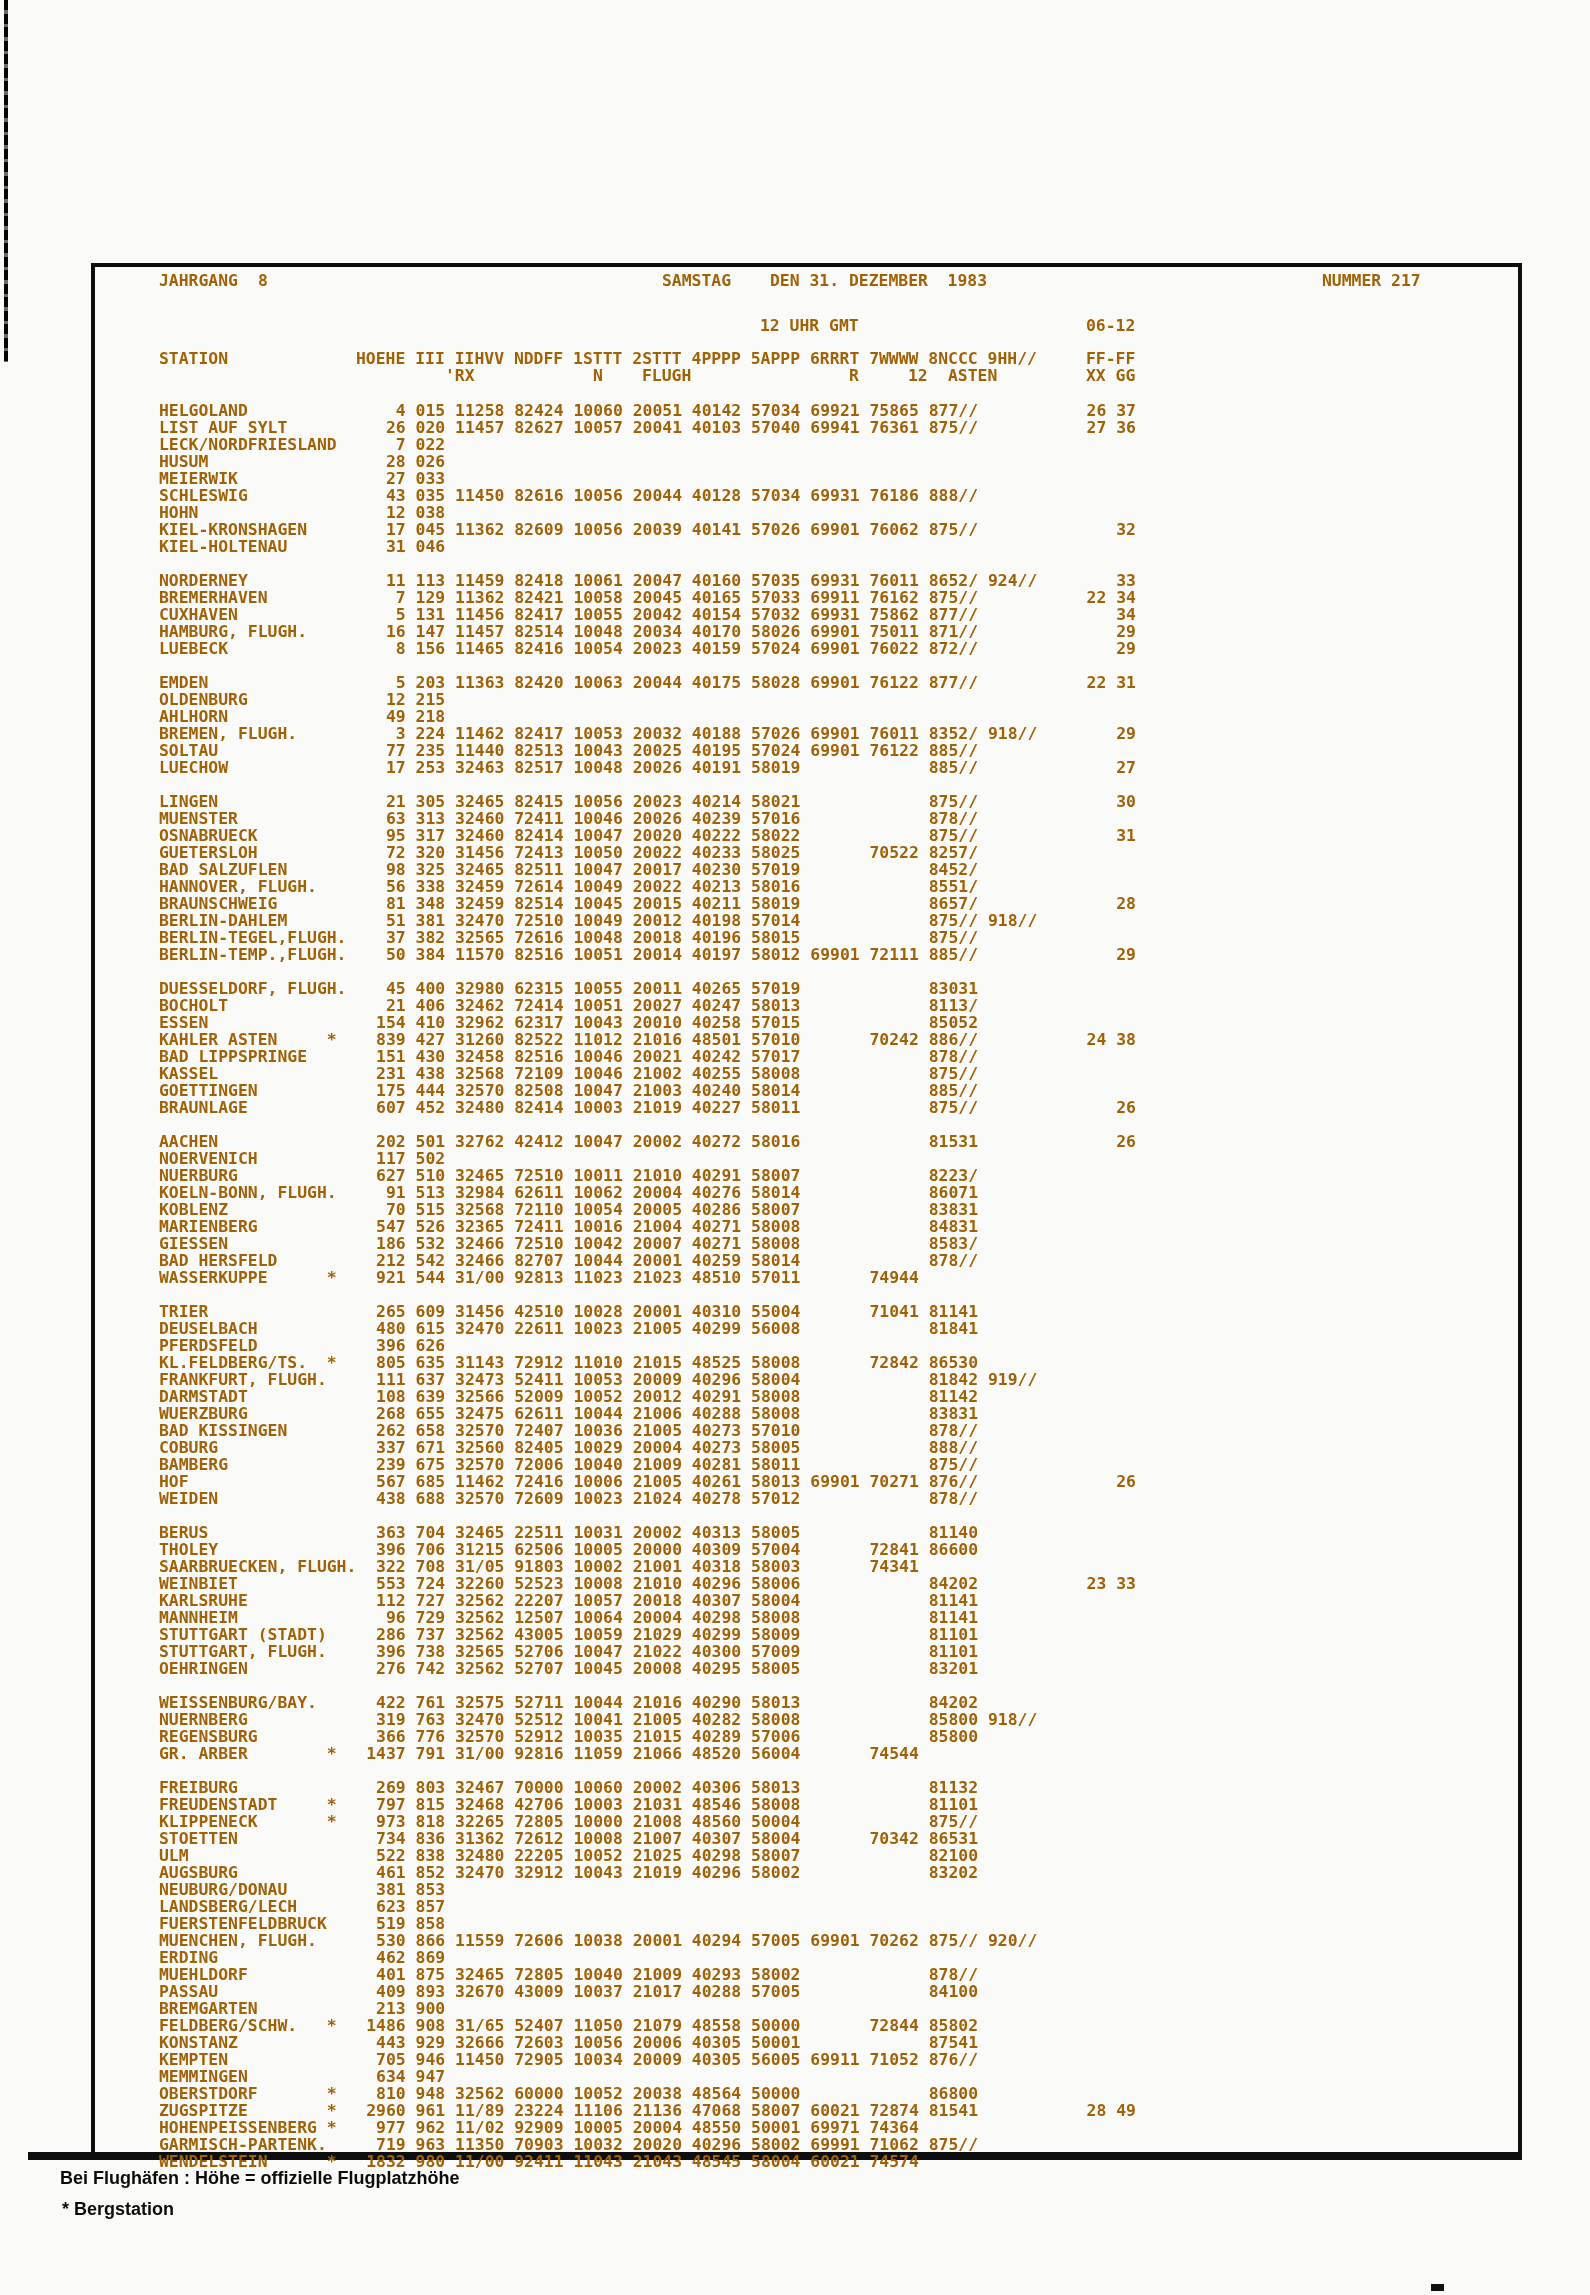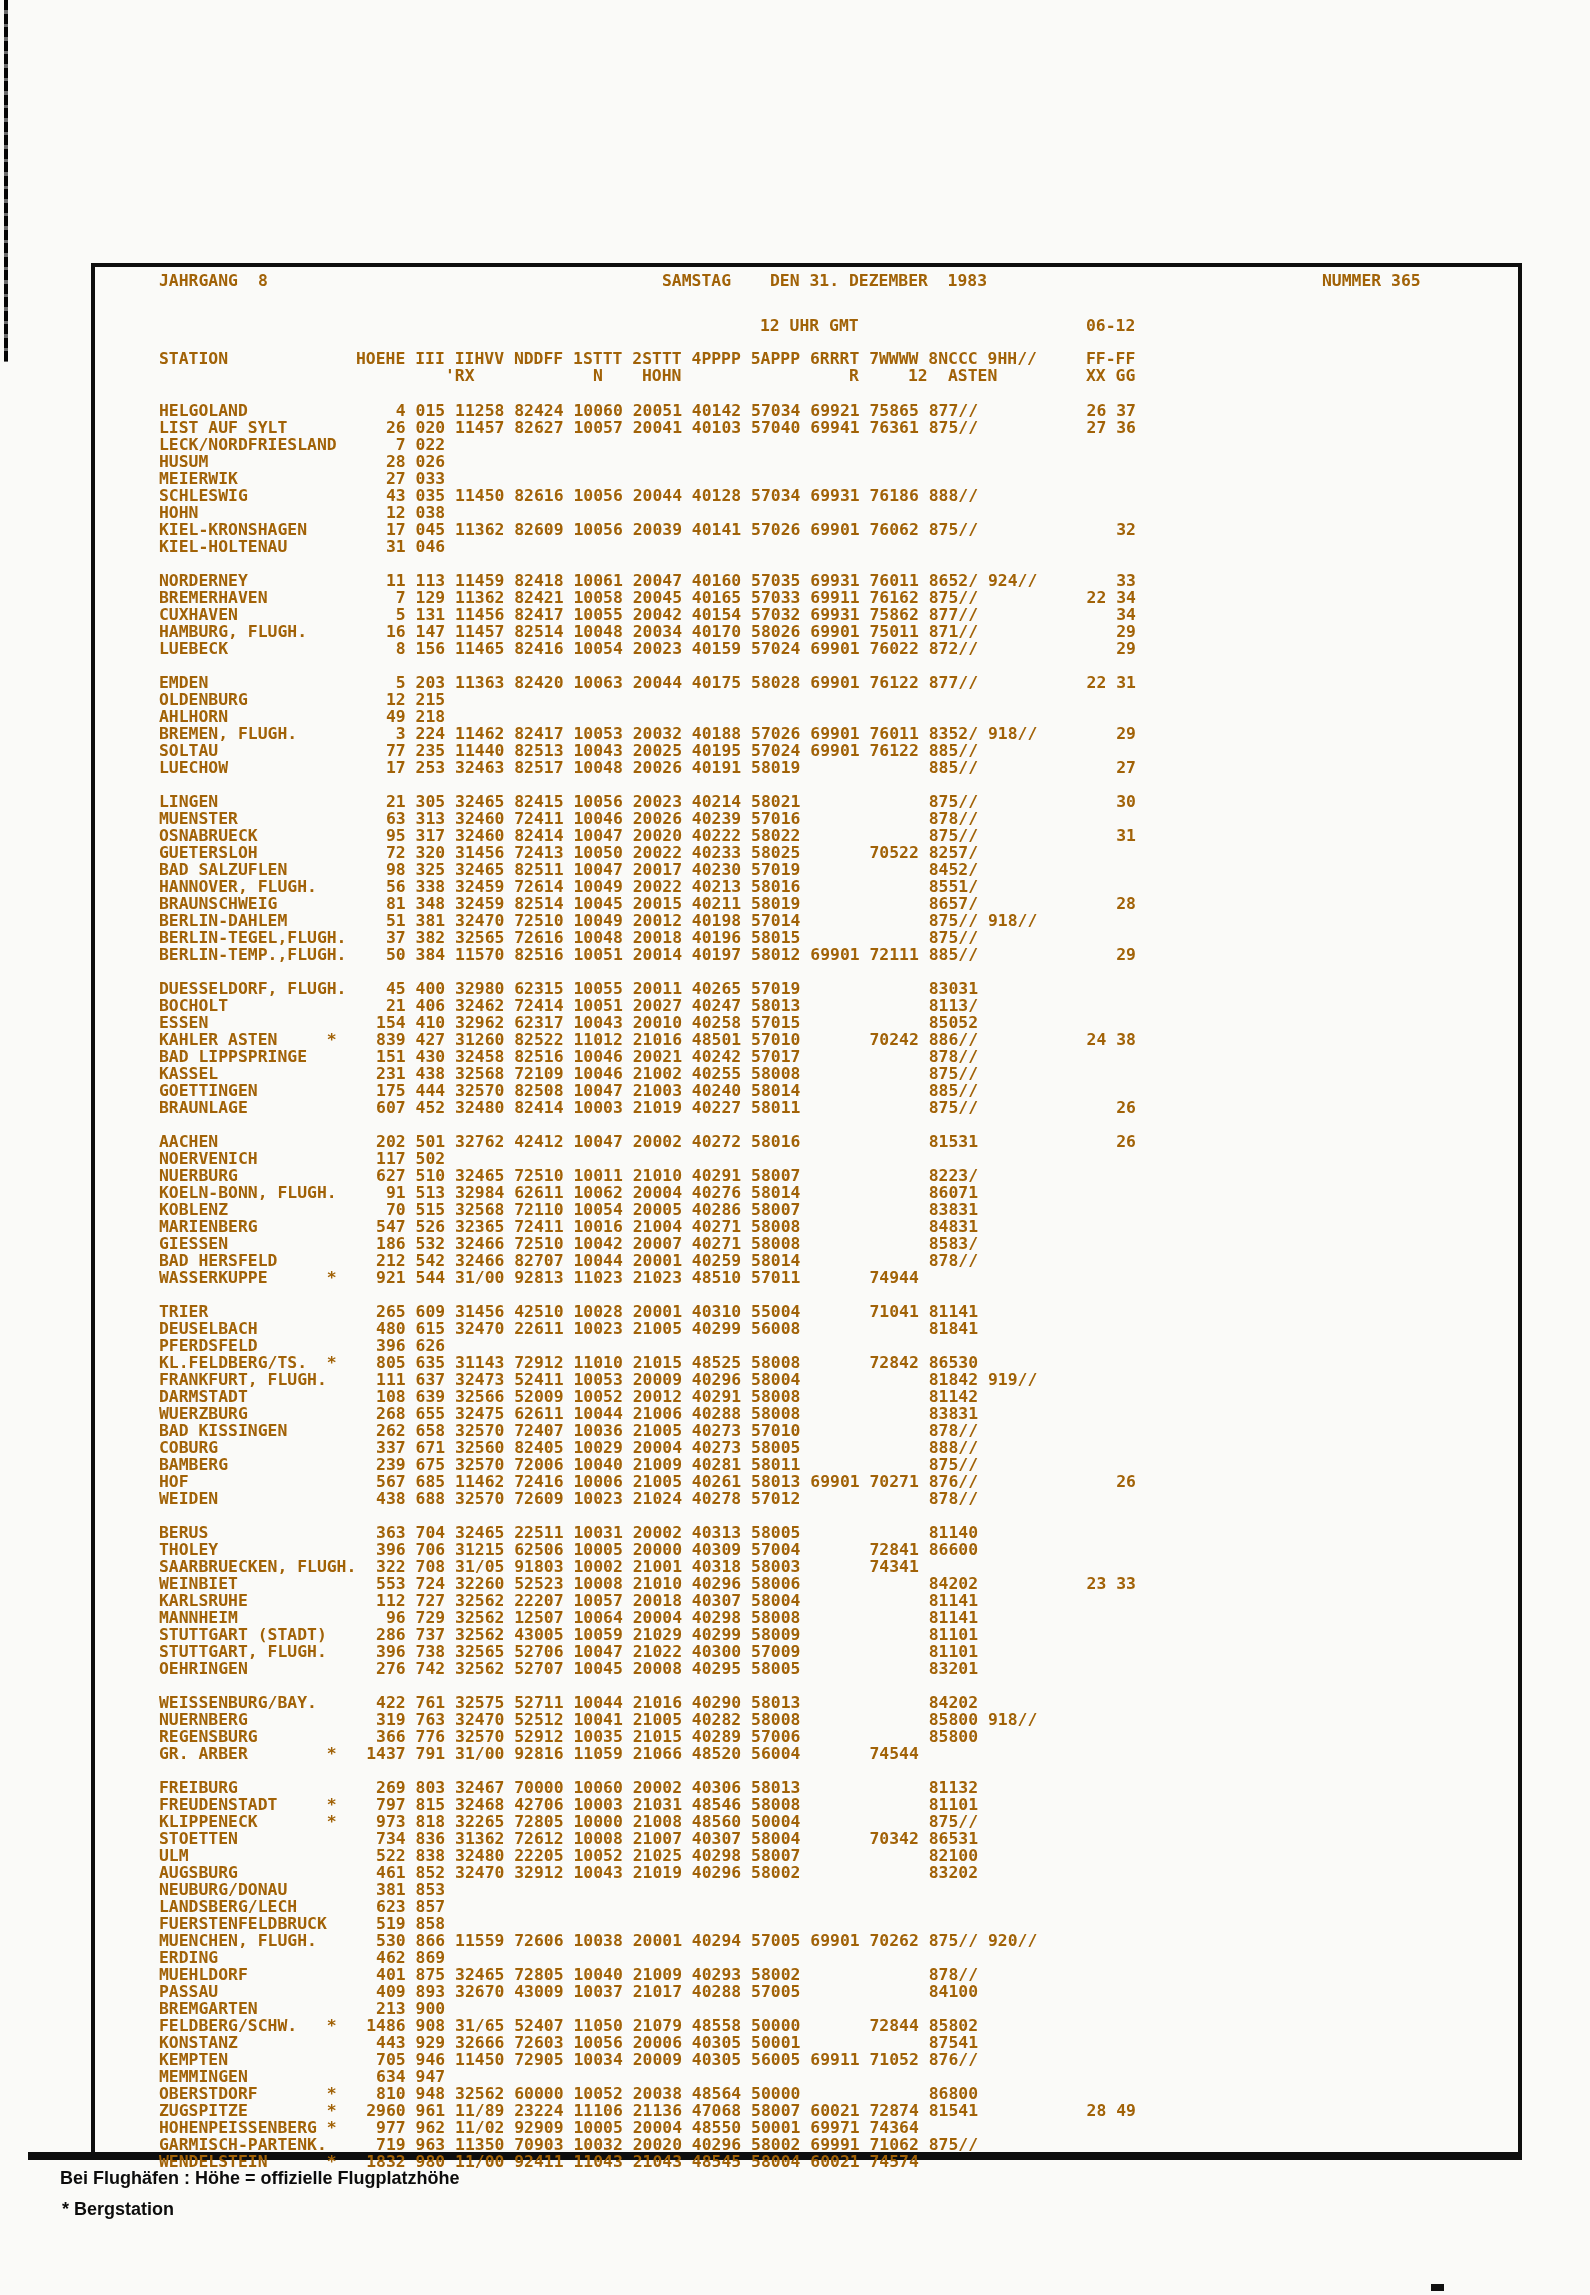--- a/index.html
+++ b/index.html
@@ -55,22 +55,22 @@
   #footer-note-2{left:62px;top:2199px;}
 </style>
 </head>
 <body>
 
 <div class="scan-bar"></div>
 <div class="sheet"></div>
 <div class="bottom-rule"></div>
 <div class="corner-mark"></div>
 
-<div id="masthead-line" class="hline mono" style="top:272px"><span style="left: 0px;">JAHRGANG</span><span style="left: 99px;">8</span><span style="left: 503px;">SAMSTAG</span><span style="left: 611px;">DEN 31. DEZEMBER  1983</span><span style="left: 1163px;">NUMMER 365</span></div>
+<div id="masthead-line" class="hline mono" style="top:272px"><span style="left: 0px;">JAHRGANG</span><span style="left: 99px;">8</span><span style="left: 503px;">SAMSTAG</span><span style="left: 611px;">DEN 31. DEZEMBER  1983</span><span style="left: 1163px;">NUMMER 217</span></div>
 <div id="time-line" class="hline mono" style="top:317px"><span style="left: 601px;">12 UHR GMT</span><span style="left: 927px;">06-12</span></div>
 <div id="column-header-line" class="hline mono" style="top:350px"><span style="left: 0px;">STATION</span><span style="left: 197px;">HOEHE III IIHVV NDDFF 1STTT 2STTT 4PPPP 5APPP 6RRRT 7WWWW 8NCCC 9HH//</span><span style="left: 927px;">FF-FF</span></div>
-<div id="column-subheader-line" class="hline mono" style="top:367px"><span style="left: 286px;">'RX</span><span style="left: 434px;">N</span><span style="left: 483px;">HOHN</span><span style="left: 690px;">R</span><span style="left: 749px;">12</span><span style="left: 789px;">ASTEN</span><span style="left: 927px;">XX GG</span></div>
+<div id="column-subheader-line" class="hline mono" style="top:367px"><span style="left: 286px;">'RX</span><span style="left: 434px;">N</span><span style="left: 483px;">FLUGH</span><span style="left: 690px;">R</span><span style="left: 749px;">12</span><span style="left: 789px;">ASTEN</span><span style="left: 927px;">XX GG</span></div>
 
 <div class="body-lines mono"><div class="ln">HELGOLAND               4 015 11258 82424 10060 20051 40142 57034 69921 75865 877//           26 37</div><div class="ln">LIST AUF SYLT          26 020 11457 82627 10057 20041 40103 57040 69941 76361 875//           27 36</div><div class="ln">LECK/NORDFRIESLAND      7 022</div><div class="ln">HUSUM                  28 026</div><div class="ln">MEIERWIK               27 033</div><div class="ln">SCHLESWIG              43 035 11450 82616 10056 20044 40128 57034 69931 76186 888//</div><div class="ln">HOHN                   12 038</div><div class="ln">KIEL-KRONSHAGEN        17 045 11362 82609 10056 20039 40141 57026 69901 76062 875//              32</div><div class="ln">KIEL-HOLTENAU          31 046</div><div class="ln">&nbsp;</div><div class="ln">NORDERNEY              11 113 11459 82418 10061 20047 40160 57035 69931 76011 8652/ 924//        33</div><div class="ln">BREMERHAVEN             7 129 11362 82421 10058 20045 40165 57033 69911 76162 875//           22 34</div><div class="ln">CUXHAVEN                5 131 11456 82417 10055 20042 40154 57032 69931 75862 877//              34</div><div class="ln">HAMBURG, FLUGH.        16 147 11457 82514 10048 20034 40170 58026 69901 75011 871//              29</div><div class="ln">LUEBECK                 8 156 11465 82416 10054 20023 40159 57024 69901 76022 872//              29</div><div class="ln">&nbsp;</div><div class="ln">EMDEN                   5 203 11363 82420 10063 20044 40175 58028 69901 76122 877//           22 31</div><div class="ln">OLDENBURG              12 215</div><div class="ln">AHLHORN                49 218</div><div class="ln">BREMEN, FLUGH.          3 224 11462 82417 10053 20032 40188 57026 69901 76011 8352/ 918//        29</div><div class="ln">SOLTAU                 77 235 11440 82513 10043 20025 40195 57024 69901 76122 885//</div><div class="ln">LUECHOW                17 253 32463 82517 10048 20026 40191 58019             885//              27</div><div class="ln">&nbsp;</div><div class="ln">LINGEN                 21 305 32465 82415 10056 20023 40214 58021             875//              30</div><div class="ln">MUENSTER               63 313 32460 72411 10046 20026 40239 57016             878//</div><div class="ln">OSNABRUECK             95 317 32460 82414 10047 20020 40222 58022             875//              31</div><div class="ln">GUETERSLOH             72 320 31456 72413 10050 20022 40233 58025       70522 8257/</div><div class="ln">BAD SALZUFLEN          98 325 32465 82511 10047 20017 40230 57019             8452/</div><div class="ln">HANNOVER, FLUGH.       56 338 32459 72614 10049 20022 40213 58016             8551/</div><div class="ln">BRAUNSCHWEIG           81 348 32459 82514 10045 20015 40211 58019             8657/              28</div><div class="ln">BERLIN-DAHLEM          51 381 32470 72510 10049 20012 40198 57014             875// 918//</div><div class="ln">BERLIN-TEGEL,FLUGH.    37 382 32565 72616 10048 20018 40196 58015             875//</div><div class="ln">BERLIN-TEMP.,FLUGH.    50 384 11570 82516 10051 20014 40197 58012 69901 72111 885//              29</div><div class="ln">&nbsp;</div><div class="ln">DUESSELDORF, FLUGH.    45 400 32980 62315 10055 20011 40265 57019             83031</div><div class="ln">BOCHOLT                21 406 32462 72414 10051 20027 40247 58013             8113/</div><div class="ln">ESSEN                 154 410 32962 62317 10043 20010 40258 57015             85052</div><div class="ln">KAHLER ASTEN     *    839 427 31260 82522 11012 21016 48501 57010       70242 886//           24 38</div><div class="ln">BAD LIPPSPRINGE       151 430 32458 82516 10046 20021 40242 57017             878//</div><div class="ln">KASSEL                231 438 32568 72109 10046 21002 40255 58008             875//</div><div class="ln">GOETTINGEN            175 444 32570 82508 10047 21003 40240 58014             885//</div><div class="ln">BRAUNLAGE             607 452 32480 82414 10003 21019 40227 58011             875//              26</div><div class="ln">&nbsp;</div><div class="ln">AACHEN                202 501 32762 42412 10047 20002 40272 58016             81531              26</div><div class="ln">NOERVENICH            117 502</div><div class="ln">NUERBURG              627 510 32465 72510 10011 21010 40291 58007             8223/</div><div class="ln">KOELN-BONN, FLUGH.     91 513 32984 62611 10062 20004 40276 58014             86071</div><div class="ln">KOBLENZ                70 515 32568 72110 10054 20005 40286 58007             83831</div><div class="ln">MARIENBERG            547 526 32365 72411 10016 21004 40271 58008             84831</div><div class="ln">GIESSEN               186 532 32466 72510 10042 20007 40271 58008             8583/</div><div class="ln">BAD HERSFELD          212 542 32466 82707 10044 20001 40259 58014             878//</div><div class="ln">WASSERKUPPE      *    921 544 31/00 92813 11023 21023 48510 57011       74944</div><div class="ln">&nbsp;</div><div class="ln">TRIER                 265 609 31456 42510 10028 20001 40310 55004       71041 81141</div><div class="ln">DEUSELBACH            480 615 32470 22611 10023 21005 40299 56008             81841</div><div class="ln">PFERDSFELD            396 626</div><div class="ln">KL.FELDBERG/TS.  *    805 635 31143 72912 11010 21015 48525 58008       72842 86530</div><div class="ln">FRANKFURT, FLUGH.     111 637 32473 52411 10053 20009 40296 58004             81842 919//</div><div class="ln">DARMSTADT             108 639 32566 52009 10052 20012 40291 58008             81142</div><div class="ln">WUERZBURG             268 655 32475 62611 10044 21006 40288 58008             83831</div><div class="ln">BAD KISSINGEN         262 658 32570 72407 10036 21005 40273 57010             878//</div><div class="ln">COBURG                337 671 32560 82405 10029 20004 40273 58005             888//</div><div class="ln">BAMBERG               239 675 32570 72006 10040 21009 40281 58011             875//</div><div class="ln">HOF                   567 685 11462 72416 10006 21005 40261 58013 69901 70271 876//              26</div><div class="ln">WEIDEN                438 688 32570 72609 10023 21024 40278 57012             878//</div><div class="ln">&nbsp;</div><div class="ln">BERUS                 363 704 32465 22511 10031 20002 40313 58005             81140</div><div class="ln">THOLEY                396 706 31215 62506 10005 20000 40309 57004       72841 86600</div><div class="ln">SAARBRUECKEN, FLUGH.  322 708 31/05 91803 10002 21001 40318 58003       74341</div><div class="ln">WEINBIET              553 724 32260 52523 10008 21010 40296 58006             84202           23 33</div><div class="ln">KARLSRUHE             112 727 32562 22207 10057 20018 40307 58004             81141</div><div class="ln">MANNHEIM               96 729 32562 12507 10064 20004 40298 58008             81141</div><div class="ln">STUTTGART (STADT)     286 737 32562 43005 10059 21029 40299 58009             81101</div><div class="ln">STUTTGART, FLUGH.     396 738 32565 52706 10047 21022 40300 57009             81101</div><div class="ln">OEHRINGEN             276 742 32562 52707 10045 20008 40295 58005             83201</div><div class="ln">&nbsp;</div><div class="ln">WEISSENBURG/BAY.      422 761 32575 52711 10044 21016 40290 58013             84202</div><div class="ln">NUERNBERG             319 763 32470 52512 10041 21005 40282 58008             85800 918//</div><div class="ln">REGENSBURG            366 776 32570 52912 10035 21015 40289 57006             85800</div><div class="ln">GR. ARBER        *   1437 791 31/00 92816 11059 21066 48520 56004       74544</div><div class="ln">&nbsp;</div><div class="ln">FREIBURG              269 803 32467 70000 10060 20002 40306 58013             81132</div><div class="ln">FREUDENSTADT     *    797 815 32468 42706 10003 21031 48546 58008             81101</div><div class="ln">KLIPPENECK       *    973 818 32265 72805 10000 21008 48560 50004             875//</div><div class="ln">STOETTEN              734 836 31362 72612 10008 21007 40307 58004       70342 86531</div><div class="ln">ULM                   522 838 32480 22205 10052 21025 40298 58007             82100</div><div class="ln">AUGSBURG              461 852 32470 32912 10043 21019 40296 58002             83202</div><div class="ln">NEUBURG/DONAU         381 853</div><div class="ln">LANDSBERG/LECH        623 857</div><div class="ln">FUERSTENFELDBRUCK     519 858</div><div class="ln">MUENCHEN, FLUGH.      530 866 11559 72606 10038 20001 40294 57005 69901 70262 875// 920//</div><div class="ln">ERDING                462 869</div><div class="ln">MUEHLDORF             401 875 32465 72805 10040 21009 40293 58002             878//</div><div class="ln">PASSAU                409 893 32670 43009 10037 21017 40288 57005             84100</div><div class="ln">BREMGARTEN            213 900</div><div class="ln">FELDBERG/SCHW.   *   1486 908 31/65 52407 11050 21079 48558 50000       72844 85802</div><div class="ln">KONSTANZ              443 929 32666 72603 10056 20006 40305 50001             87541</div><div class="ln">KEMPTEN               705 946 11450 72905 10034 20009 40305 56005 69911 71052 876//</div><div class="ln">MEMMINGEN             634 947</div><div class="ln">OBERSTDORF       *    810 948 32562 60000 10052 20038 48564 50000             86800</div><div class="ln">ZUGSPITZE        *   2960 961 11/89 23224 11106 21136 47068 58007 60021 72874 81541           28 49</div><div class="ln">HOHENPEISSENBERG *    977 962 11/02 92909 10005 20004 48550 50001 69971 74364</div><div class="ln">GARMISCH-PARTENK.     719 963 11350 70903 10032 20020 40296 58002 69991 71062 875//</div><div class="ln">WENDELSTEIN      *   1832 980 11/00 92411 11043 21043 48545 58004 60021 74574</div></div>
 
 <div id="footer-note-1" class="footer-note">Bei Flughäfen : Höhe = offizielle Flugplatzhöhe</div>
 <div id="footer-note-2" class="footer-note">* Bergstation</div>
 
 
 </body></html>

